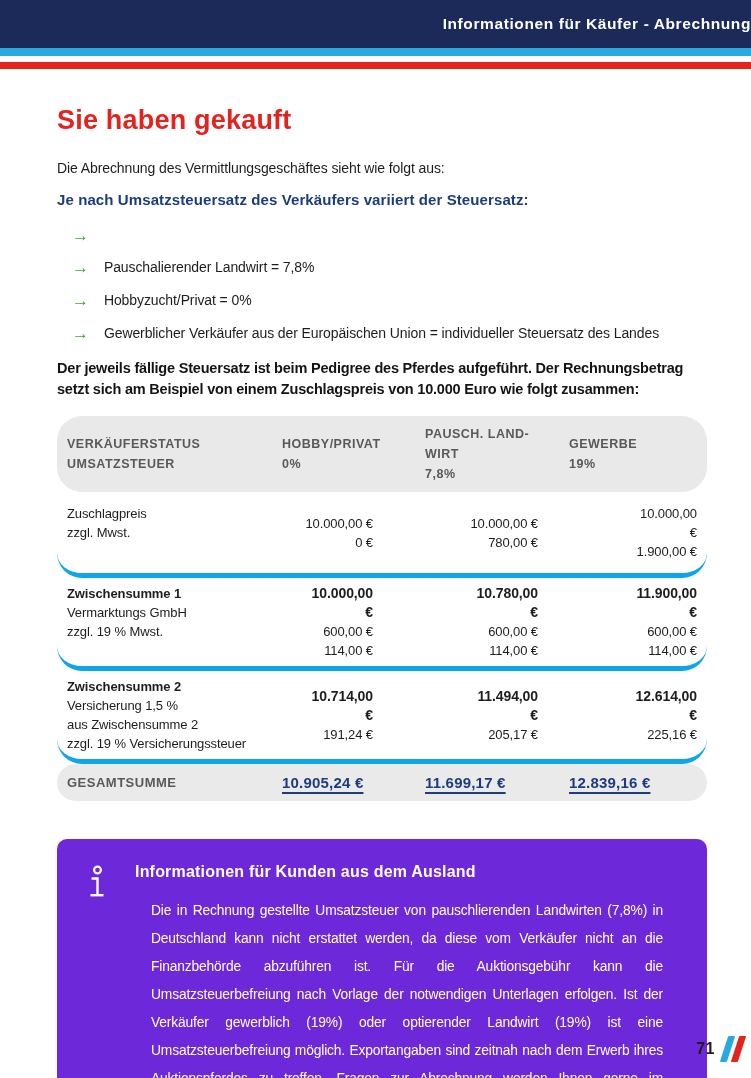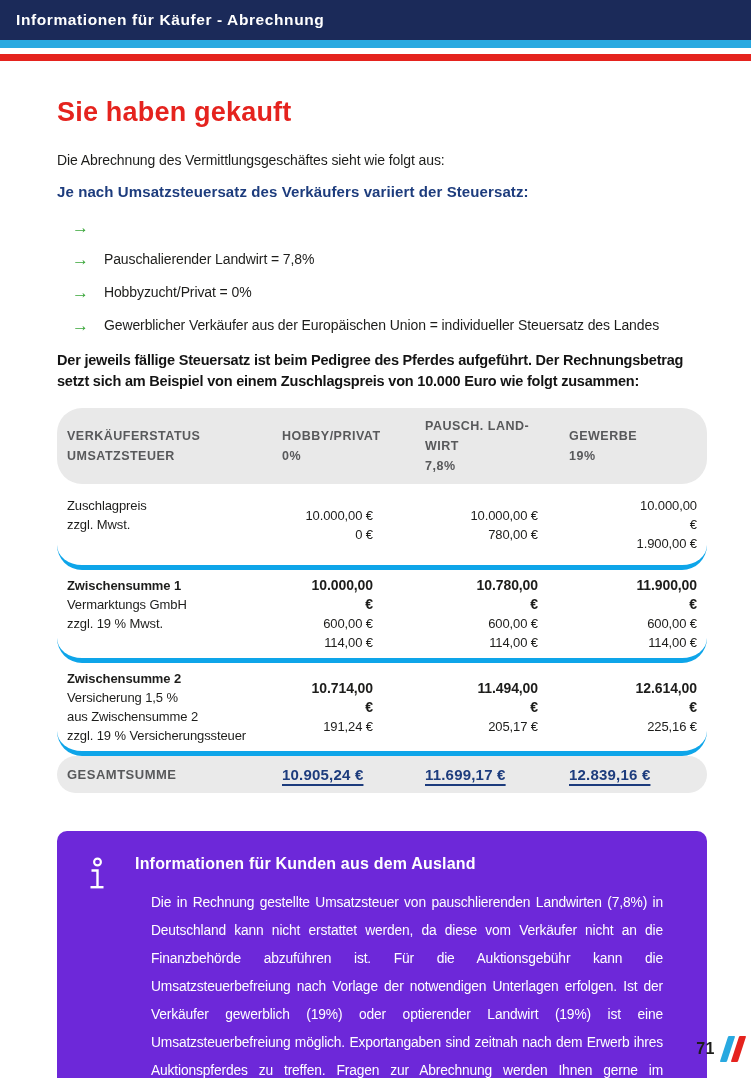--- a/index.html
+++ b/index.html
@@ -7,21 +7,21 @@
   body {
     width:751px; height:1078px;
     background:#ffffff;
     font-family:"Liberation Sans", sans-serif;
     color:#1d1d1b;
     position:relative;
     overflow:hidden;
   }
 
   
-  .header-bar { height:40px; background:#1b2a59; display:flex; align-items:center; justify-content:flex-start;padding-left:16px; }
+  .header-bar { height:48px; background:#1b2a59; display:flex; align-items:center; justify-content:flex-end; }
   .header-title { color:#ffffff; font-weight:bold; font-size:15.5px; letter-spacing:0.6px; }
   .stripe-cyan { height:8px; background:#29a9e0; }
   .stripe-gap  { height:6px; background:#ffffff; }
   .stripe-red  { height:7px; background:#e5231e; }
 
   
   main { padding:0 41px 0 57px; }
 
   .page-title { color:#e5231e; font-size:27px; font-weight:bold; margin:36px 0 0 0; letter-spacing:0.2px; }
 

